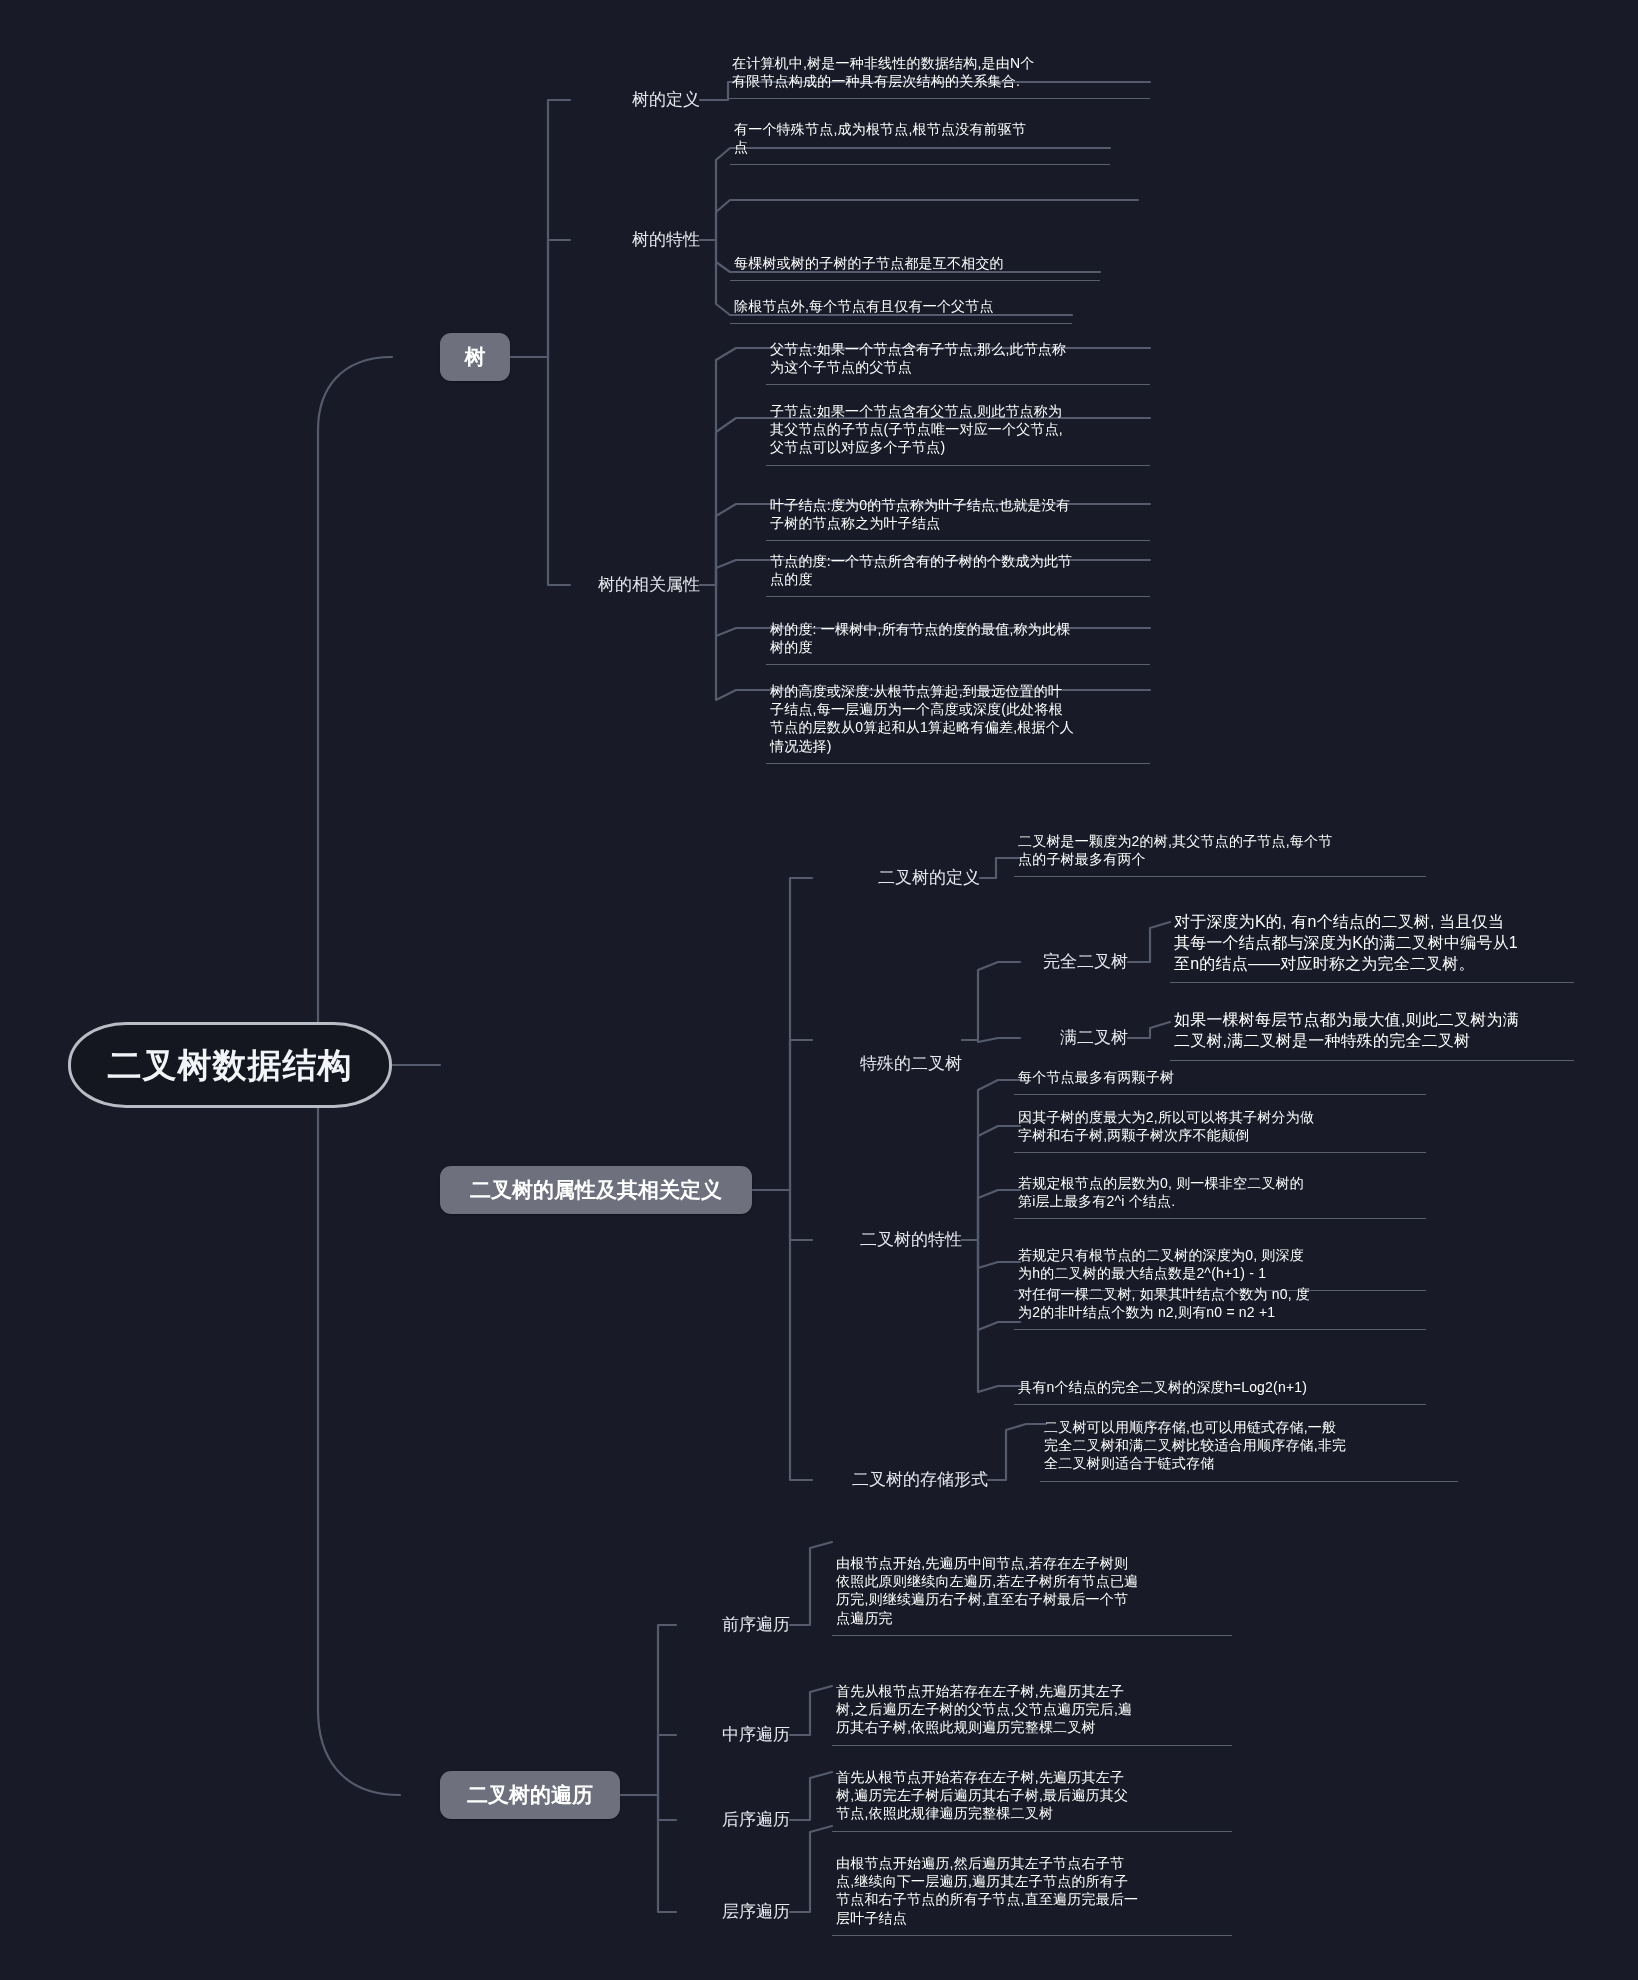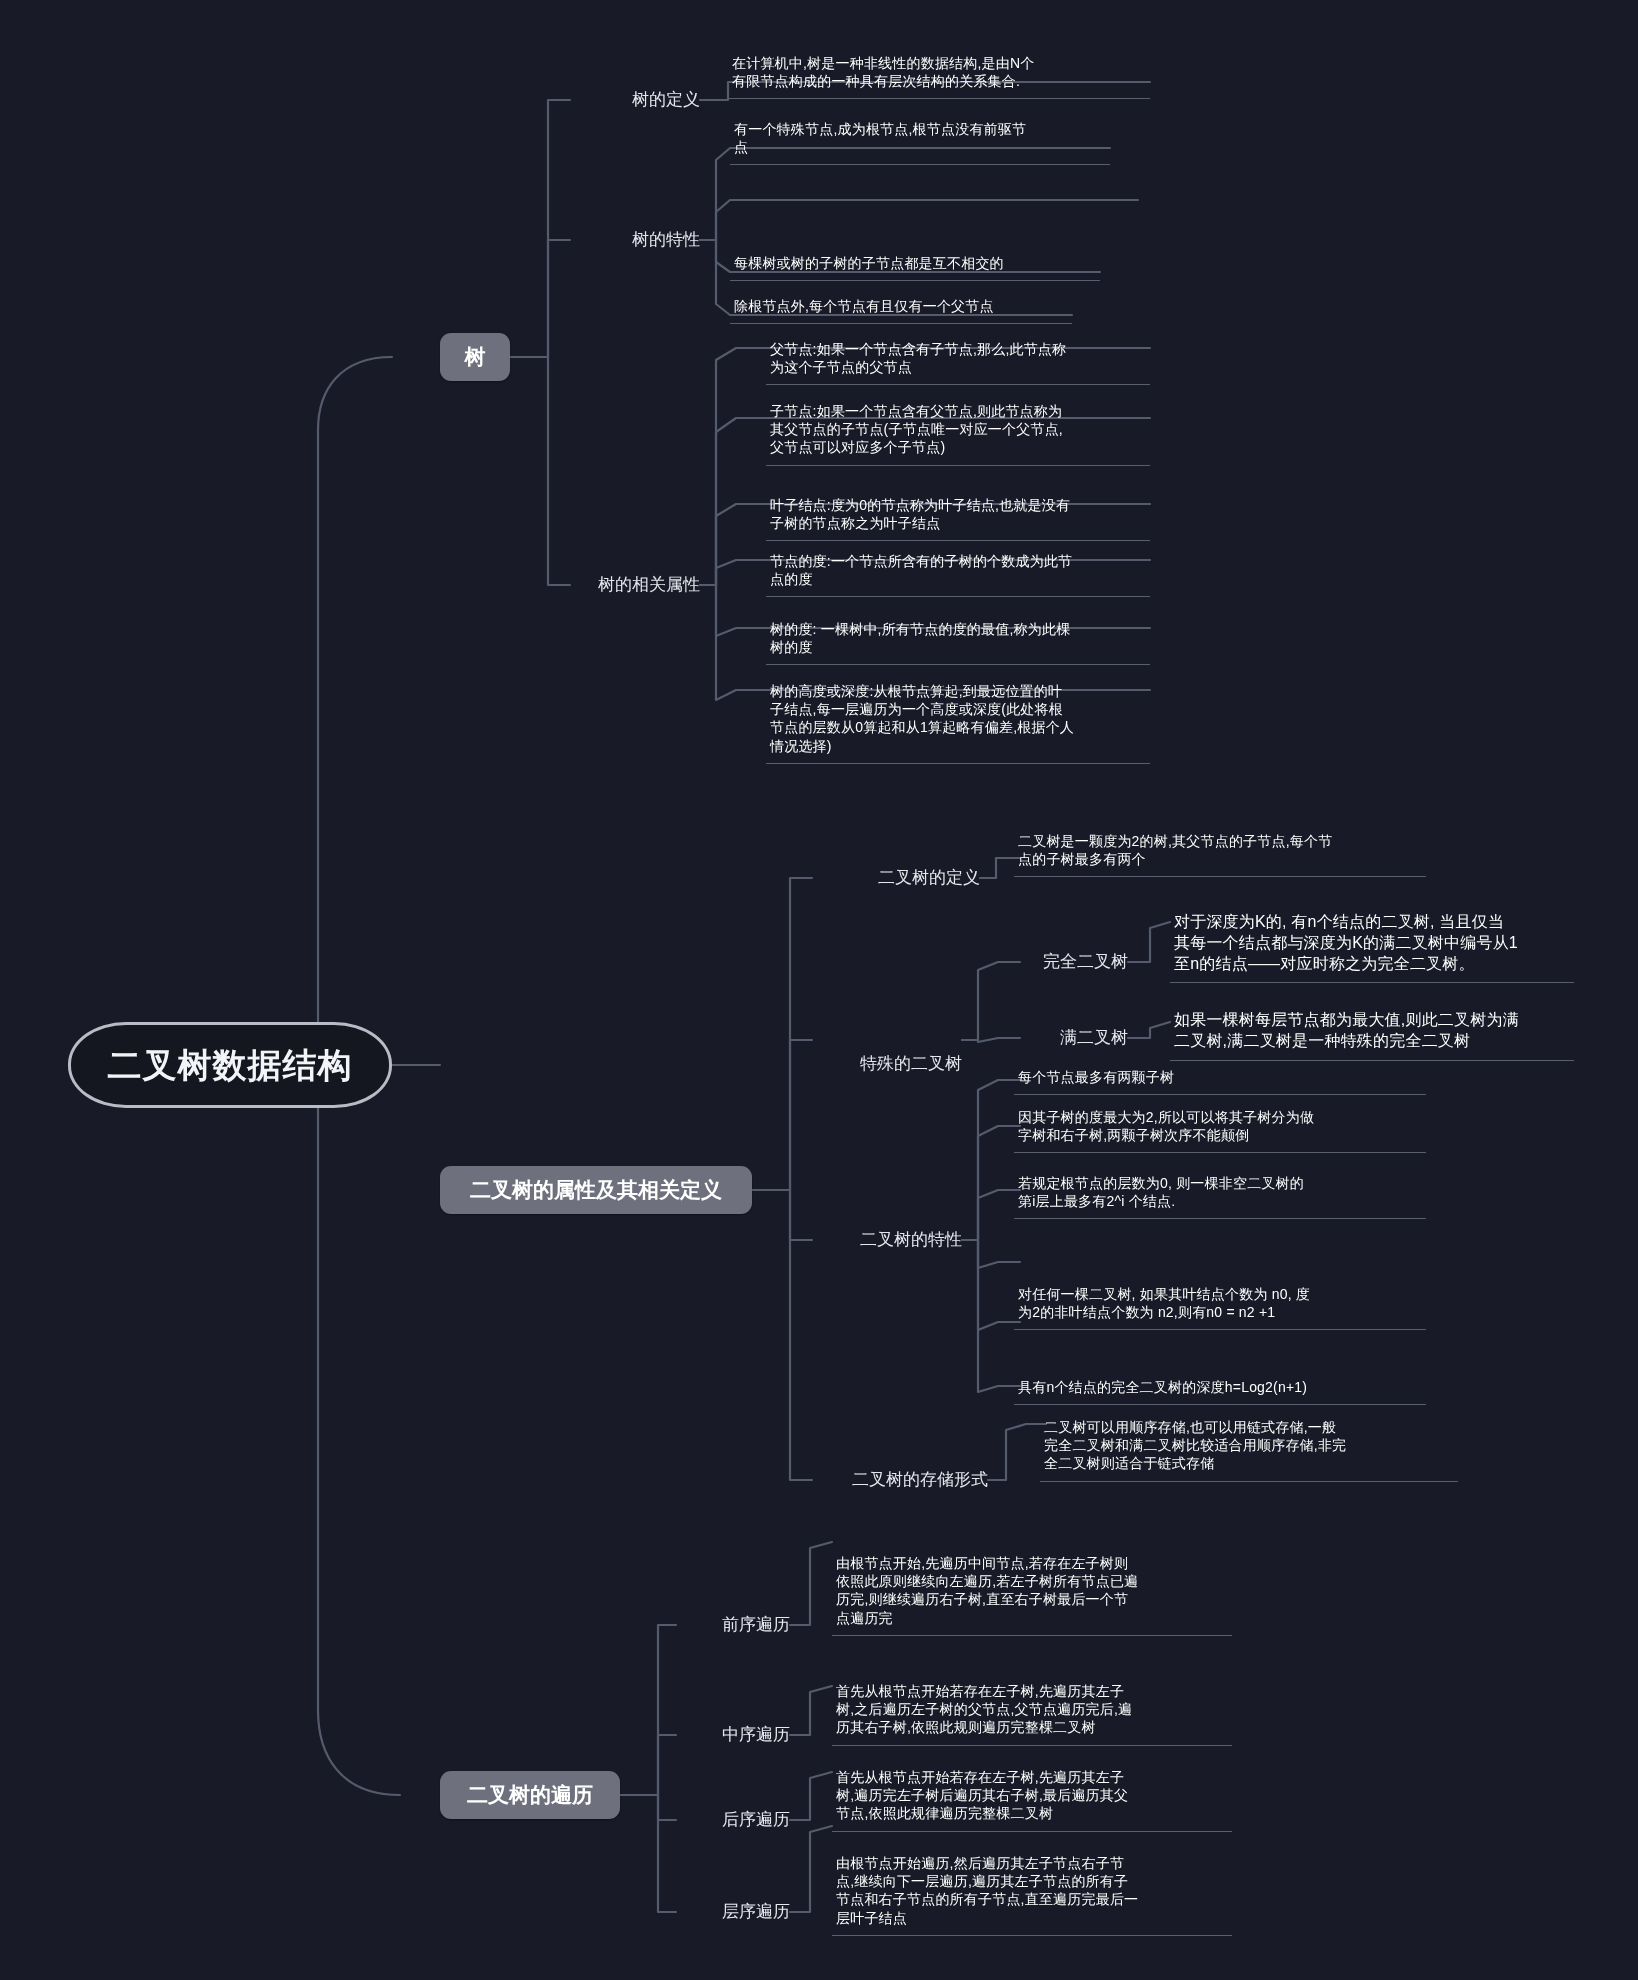--- a/index.html
+++ b/index.html
@@ -246,20 +246,24 @@
     <span class="pad">每个节点最多有两颗子树</span>
   </div>
   <div class="node leaf" style="left:1014px; top:1102px; width:412px;">
     <span class="pad">因其子树的度最大为2,所以可以将其子树分为做
 字树和右子树,两颗子树次序不能颠倒</span>
   </div>
   <div class="node leaf" style="left:1014px; top:1168px; width:412px;">
     <span class="pad">若规定根节点的层数为0, 则一棵非空二叉树的
 第i层上最多有2^i 个结点.</span>
   </div>
+  <div class="node leaf" style="left:1014px; top:1240px; width:412px;">
+    <span class="pad">若规定只有根节点的二叉树的深度为0, 则深度
+为h的二叉树的最大结点数是2^(h+1) - 1</span>
+  </div>
   <div class="node leaf" style="left:1014px; top:1279px; width:412px;">
     <span class="pad">对任何一棵二叉树, 如果其叶结点个数为 n0, 度
 为2的非叶结点个数为 n2,则有n0 = n2 +1</span>
   </div>
   <div class="node leaf" style="left:1014px; top:1372px; width:412px;">
     <span class="pad">具有n个结点的完全二叉树的深度h=Log2(n+1)</span>
   </div>
 
   <div class="node leaf" style="left:1040px; top:1412px; width:418px;">
     <span class="pad">二叉树可以用顺序存储,也可以用链式存储,一般

